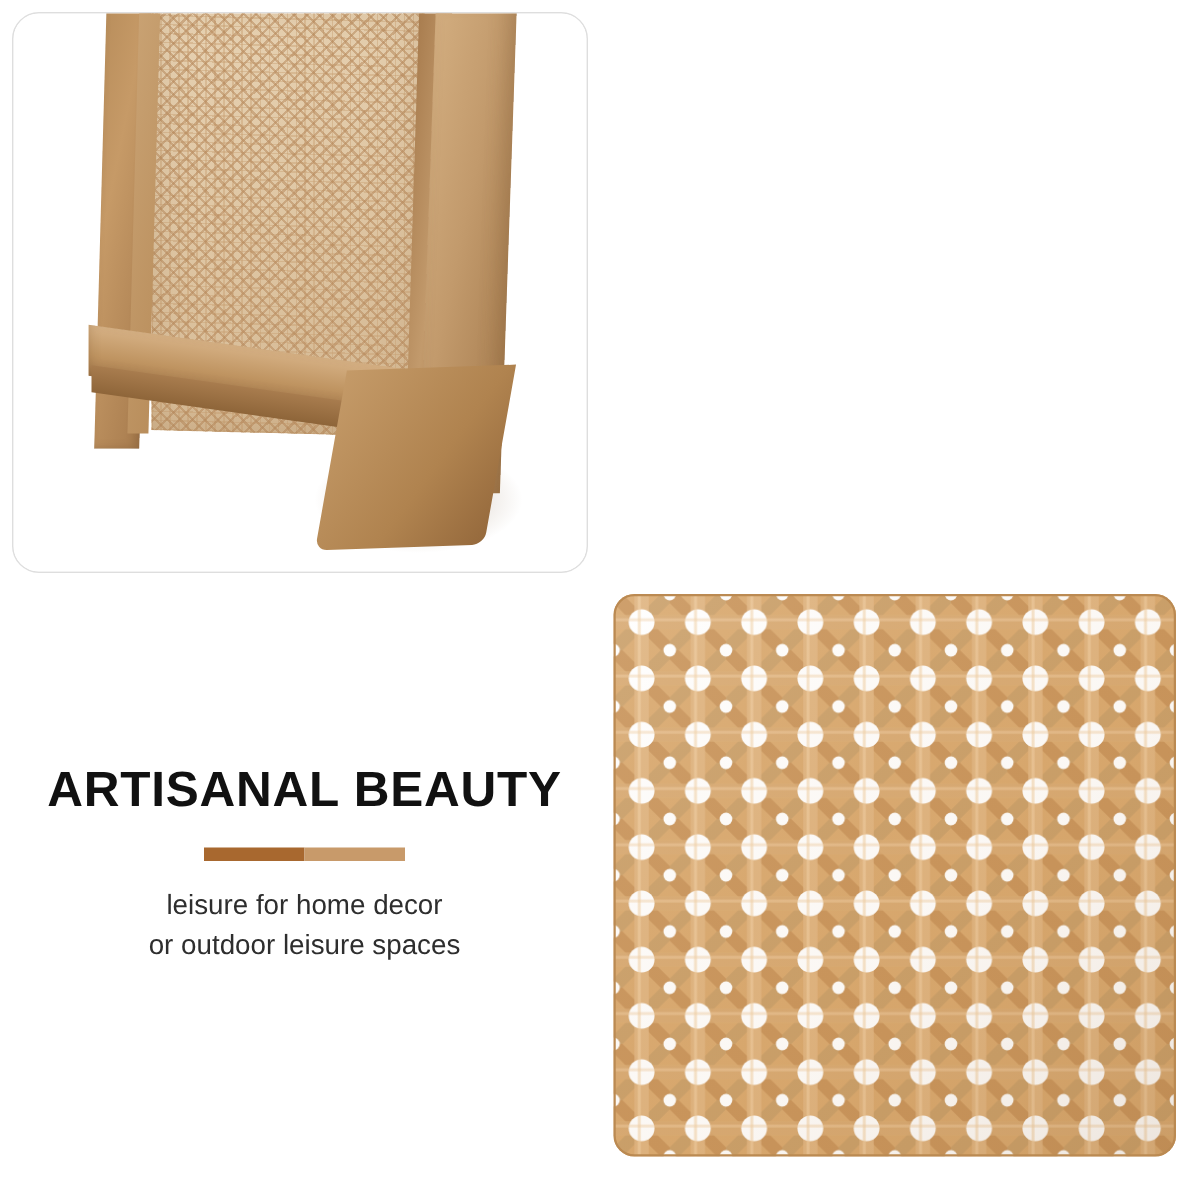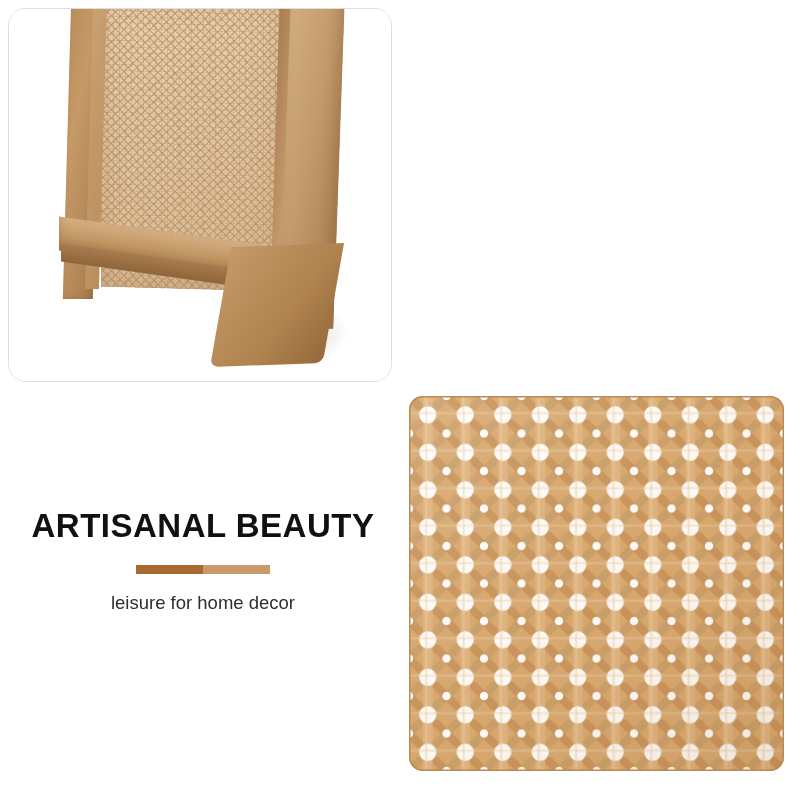--- a/index.html
+++ b/index.html
@@ -230,20 +230,21 @@
   <div class="text-block tb-bottom">
     <h2 class="headline">
       <span class="line">ARTISANAL</span>
       <span class="line">BEAUTY</span>
     </h2>
     <span class="divider">
       <span class="seg" style="width:67px;background:#a8682f;"></span><span class="seg" style="width:67px;background:#c89a6a;"></span>
     </span>
     <p class="sub">
       <span class="line">leisure for home decor</span>
+      <span class="line">or outdoor leisure spaces</span>
     </p>
   </div>
 
   <div class="panel-photo-bottom">
     <div class="weave">
       <svg width="375" height="375" viewBox="0 0 375 375" xmlns="http://www.w3.org/2000/svg">
         <defs>
           <pattern id="caneCell" width="37.5" height="37.5" patternUnits="userSpaceOnUse">
             <rect width="37.5" height="37.5" fill="#d9a96f"></rect>
 

